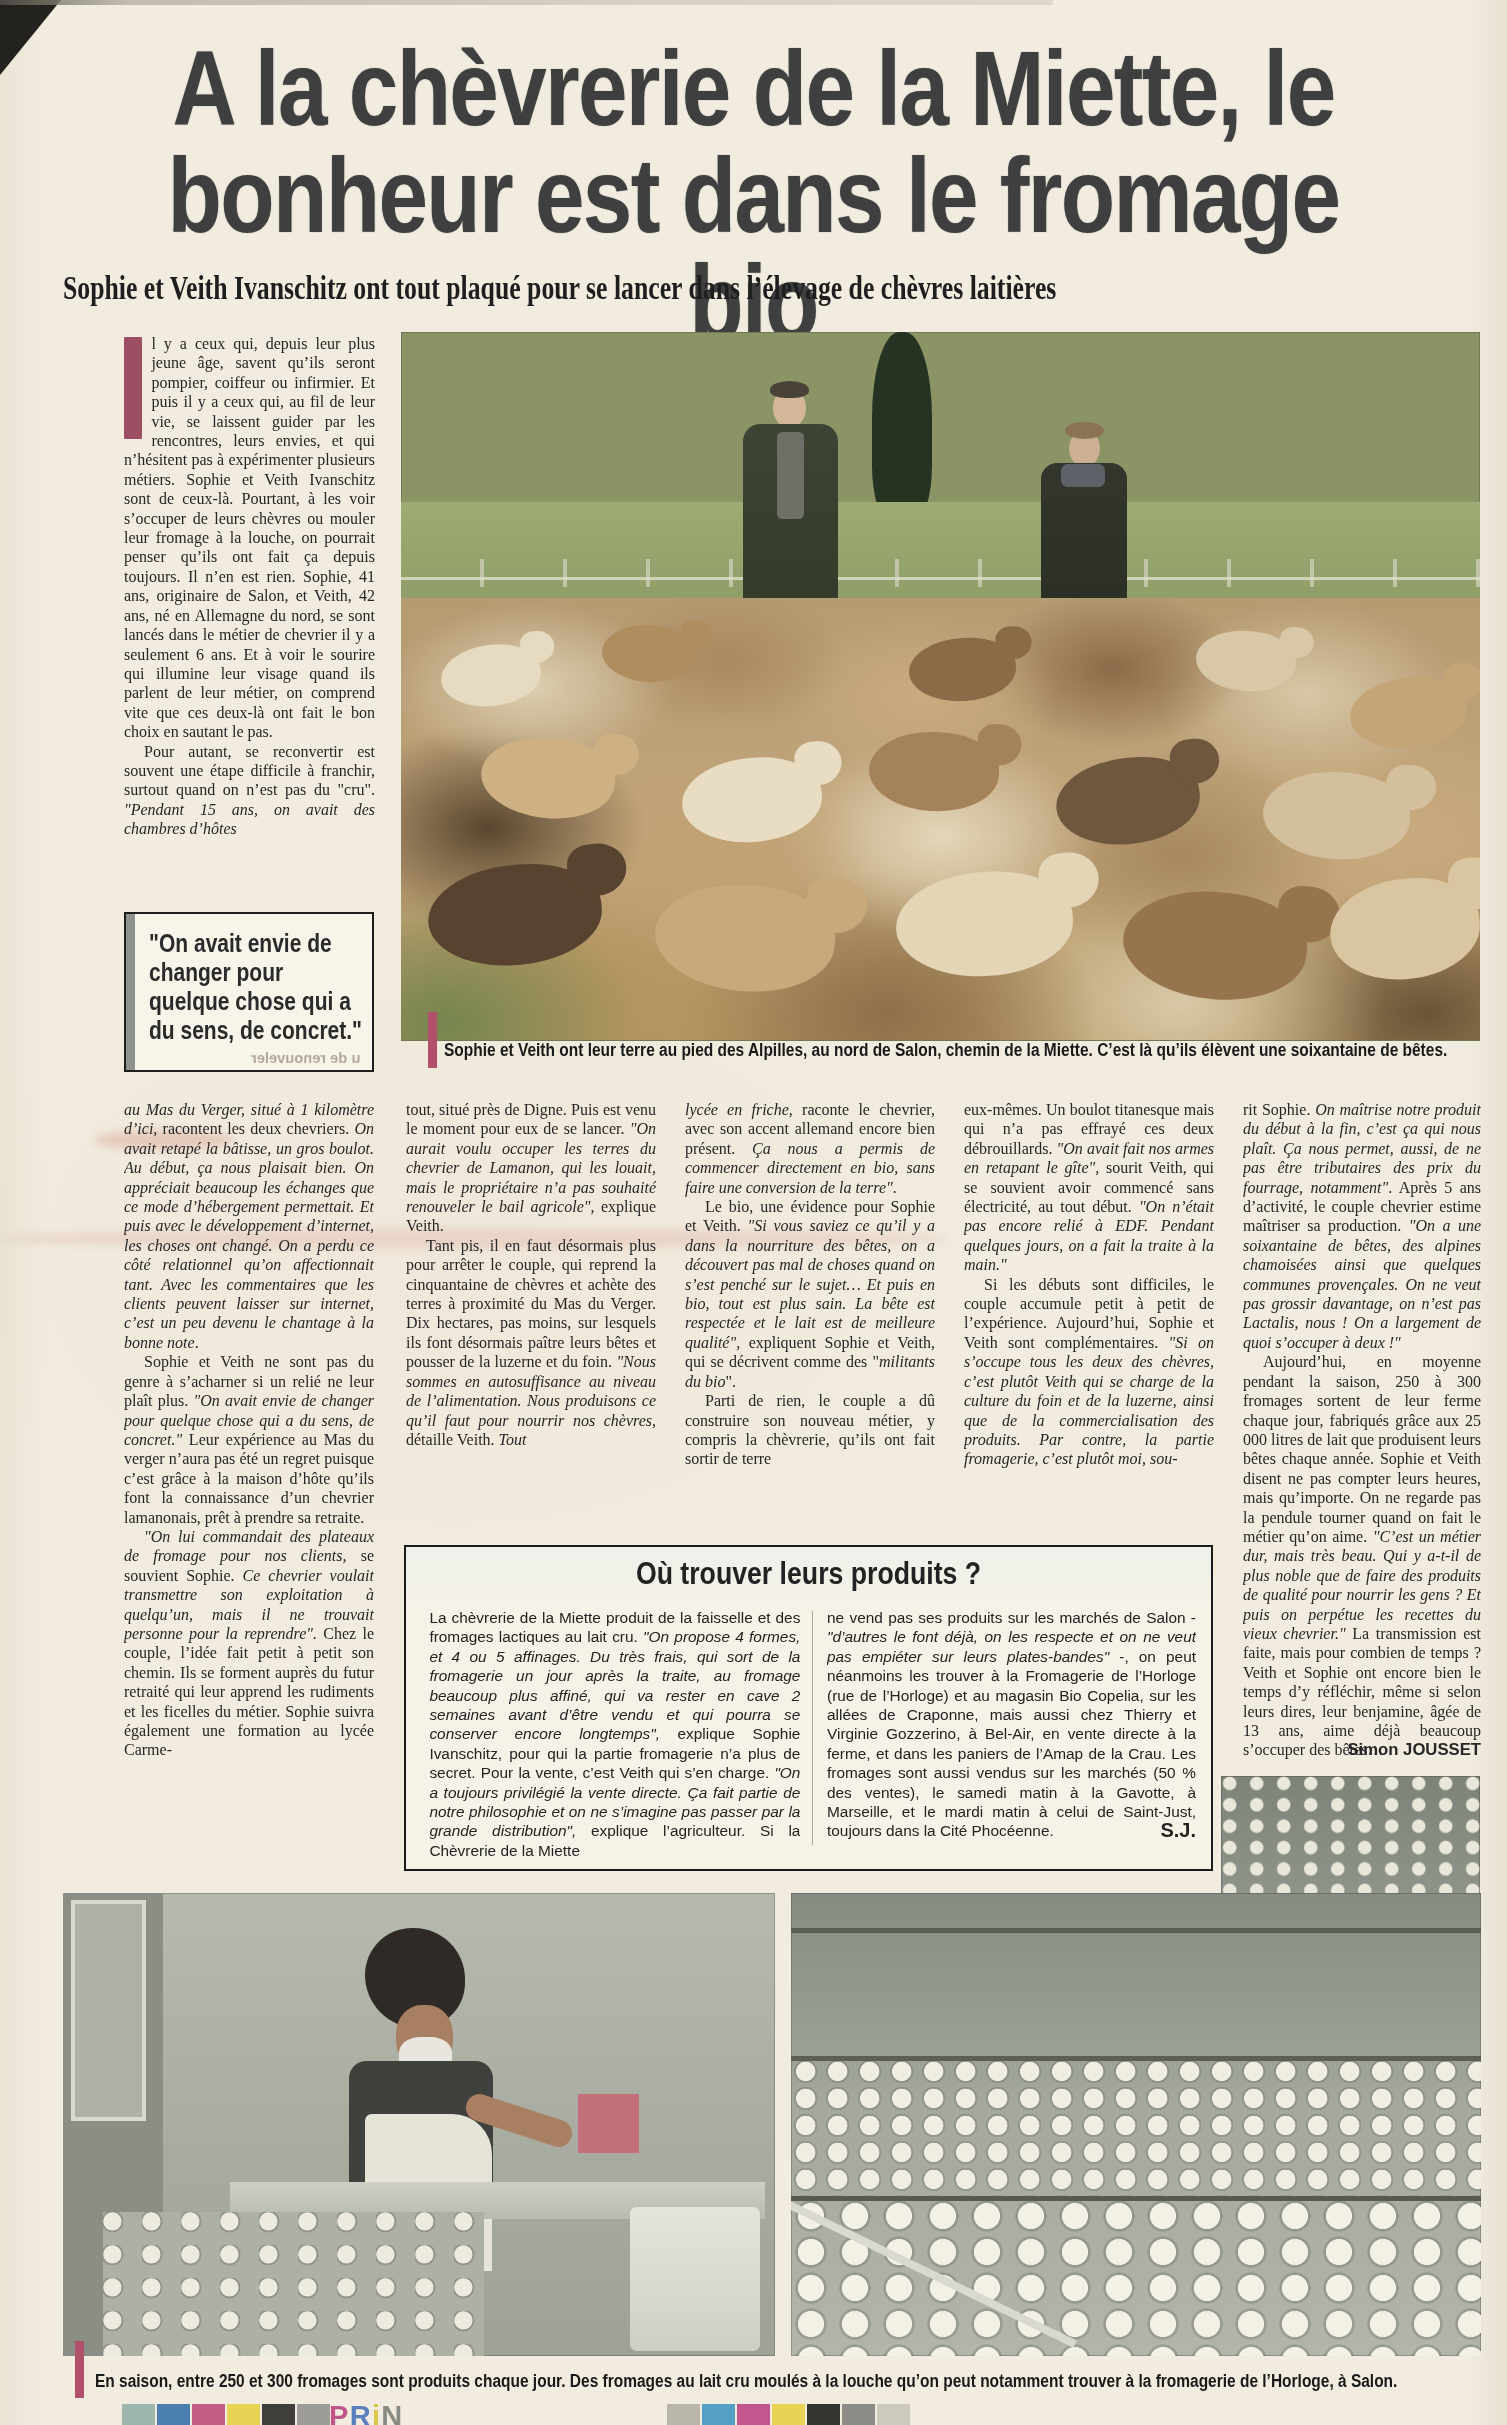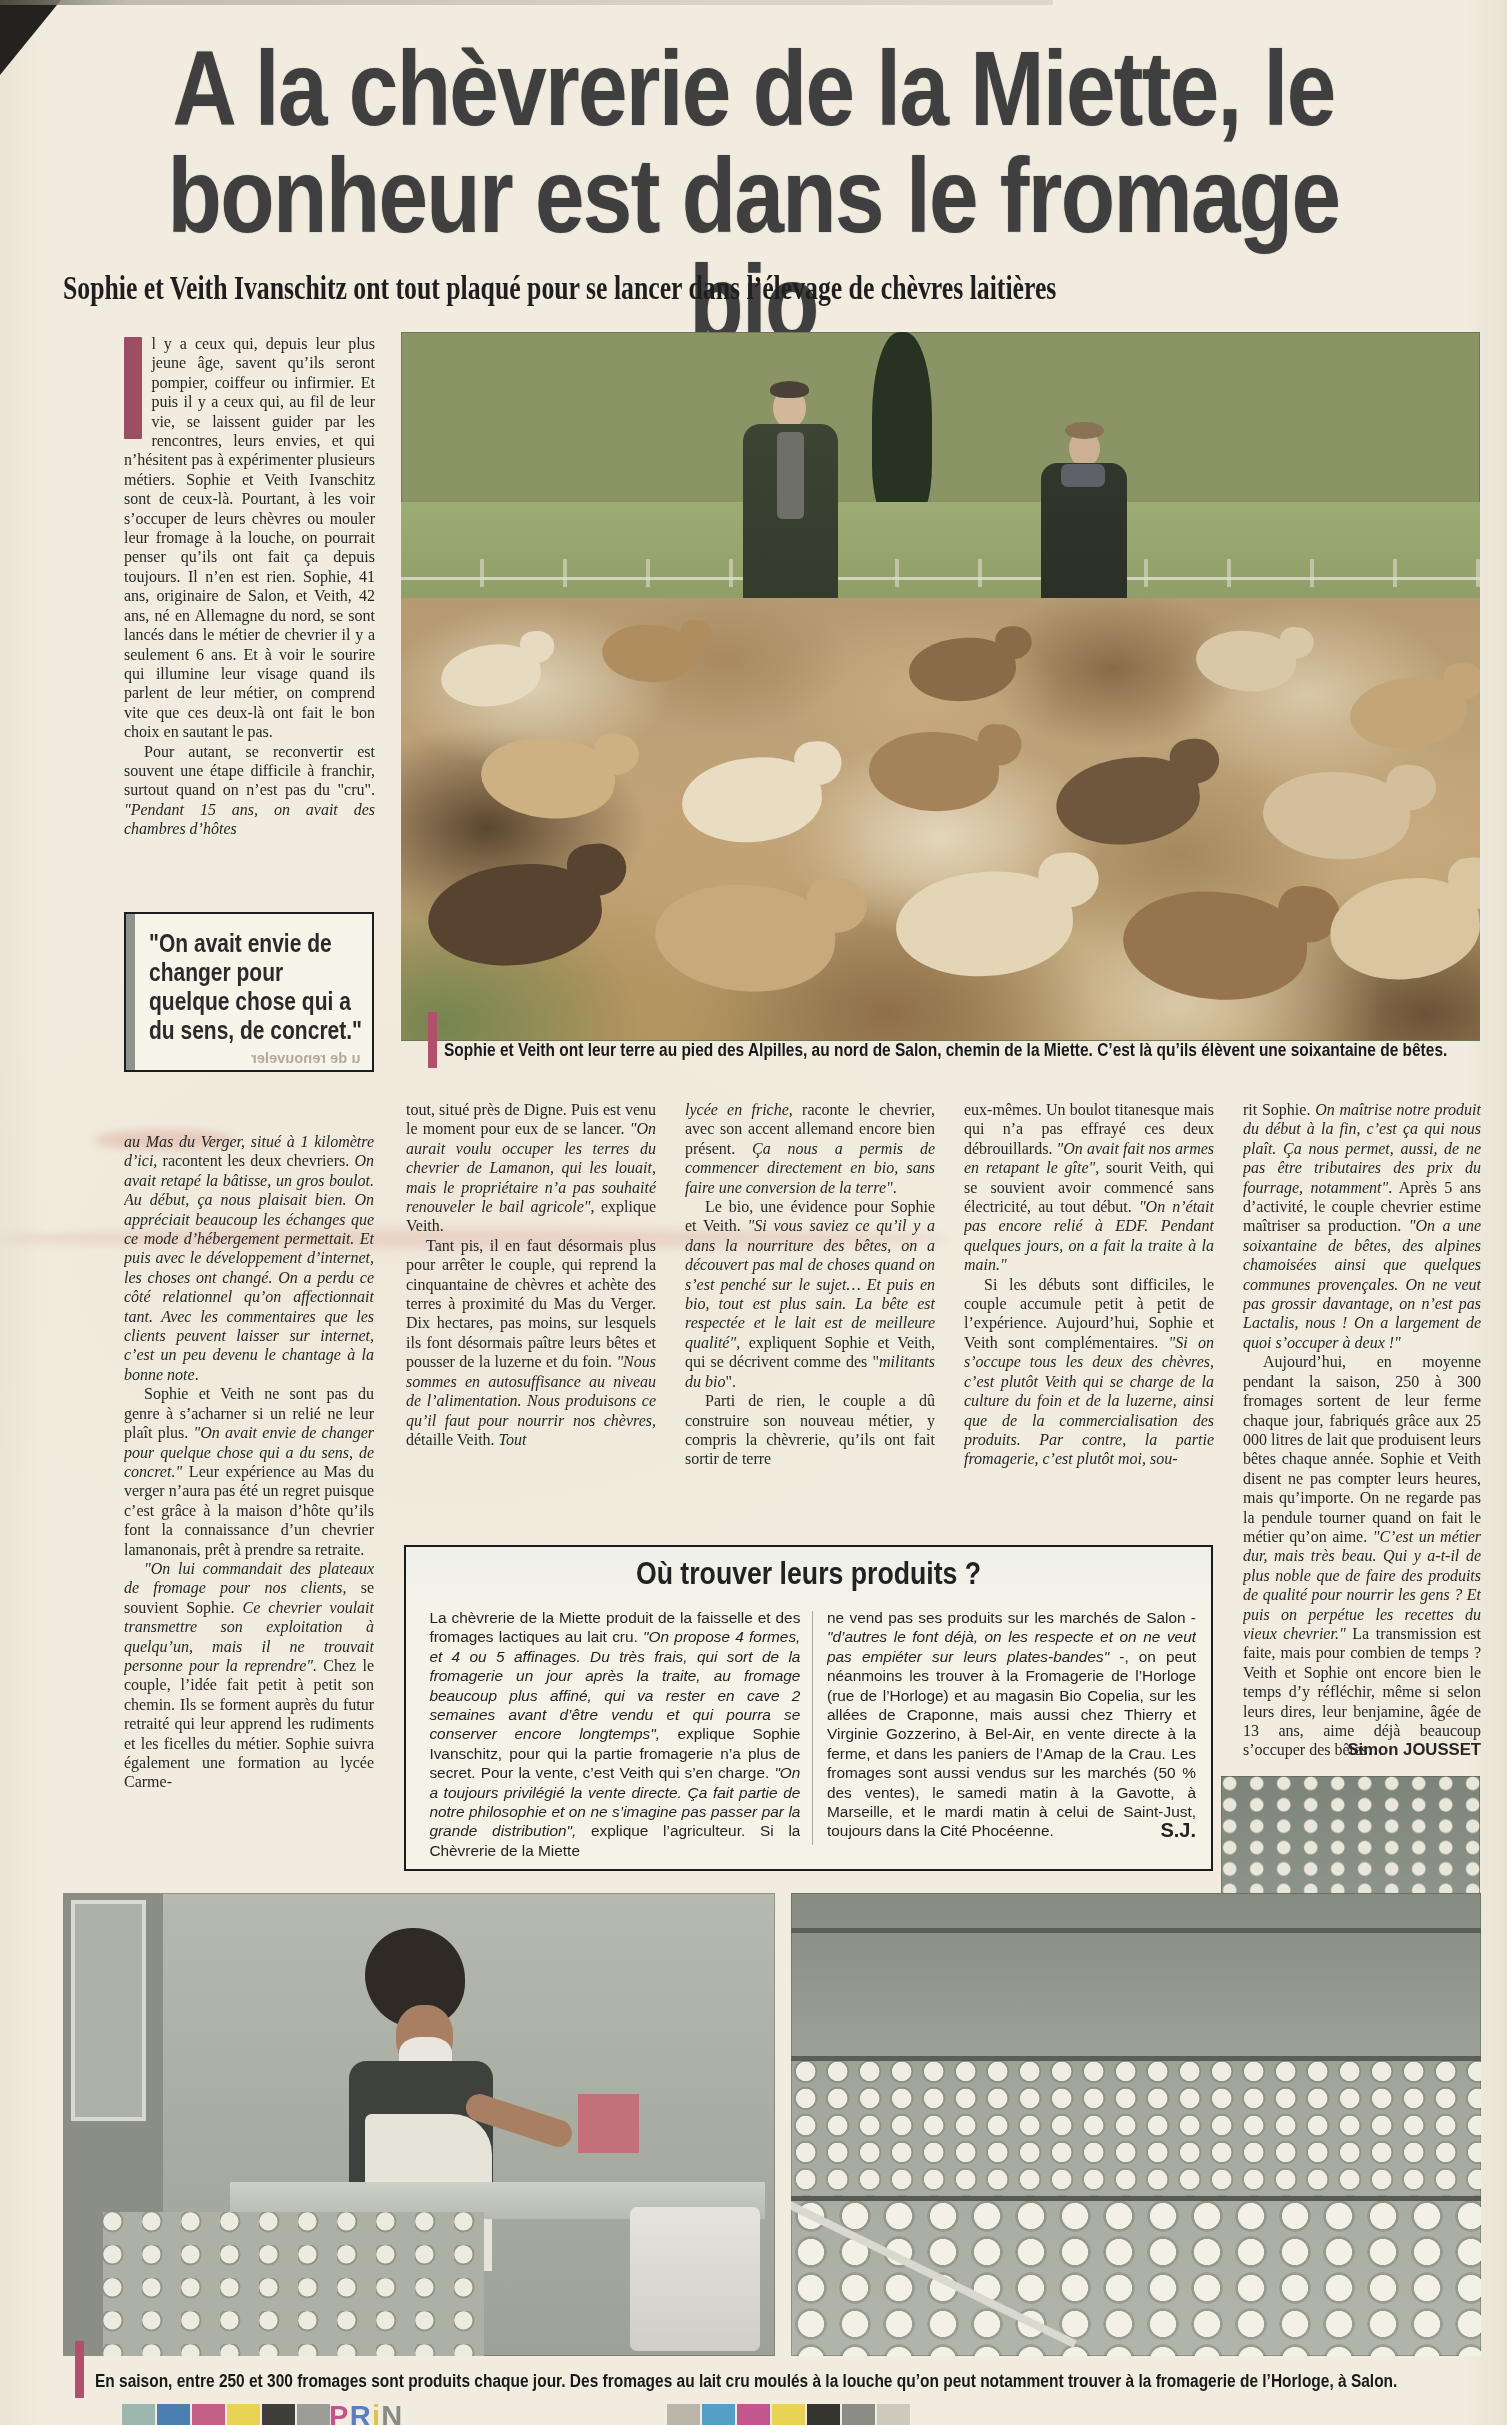--- a/index.html
+++ b/index.html
@@ -157,21 +157,21 @@
       <div class="goat" style="left:254px;top:287px;width:180px;height:106px;background:#c8a97c;transform:rotate(5deg);"></div>
       <div class="goat" style="left:495px;top:274px;width:177px;height:104px;background:#e3d5b6;transform:rotate(-3deg);"></div>
       <div class="goat" style="left:722px;top:294px;width:184px;height:107px;background:#96754e;transform:rotate(6deg);"></div>
       <div class="goat" style="left:929px;top:281px;width:150px;height:100px;background:#d9c5a0;transform:rotate(-6deg);"></div>
     </div>
   </div>
 
   <div class="captionbar" style="left:428px;top:1012px;height:56px;"></div>
   <div class="caption" style="left:444px;top:1040px;">Sophie et Veith ont leur terre au pied des Alpilles, au nord de Salon, chemin de la Miette. C’est là qu’ils élèvent une soixantaine de bêtes.</div>
 
-  <div class="col" style="left:124px;top:1100px;width:250px;height:762px;margin-top:32px;">
+  <div class="col" style="left:124px;top:1100px;width:250px;height:762px;">
       <div>
         <p class="noind"><span class="it">au Mas du Verger, situé à 1 kilomètre d’ici, </span><span>racontent les deux chevriers. </span><span class="it">On avait retapé la bâtisse, un gros boulot. Au début, ça nous plaisait bien. On appréciait beaucoup les échanges que ce mode d’hébergement permettait. Et puis avec le développement d’internet, les choses ont changé. On a perdu ce côté relationnel qu’on affectionnait tant. Avec les commentaires que les clients peuvent laisser sur internet, c’est un peu devenu le chantage à la bonne note</span><span>.</span></p>
         <p><span>Sophie et Veith ne sont pas du genre à s’acharner si un relié ne leur plaît plus. </span><span class="it">"On avait envie de changer pour quelque chose qui a du sens, de concret." </span><span>Leur expérience au Mas du verger n’aura pas été un regret puisque c’est grâce à la maison d’hôte qu’ils font la connaissance d’un chevrier lamanonais, prêt à prendre sa retraite.</span></p>
         <p><span class="it">"On lui commandait des plateaux de fromage pour nos clients, </span><span>se souvient Sophie. </span><span class="it">Ce chevrier voulait transmettre son exploitation à quelqu’un, mais il ne trouvait personne pour la reprendre". </span><span>Chez le couple, l’idée fait petit à petit son chemin. Ils se forment auprès du futur retraité qui leur apprend les rudiments et les ficelles du métier. Sophie suivra également une formation au lycée Carme-</span></p>
       </div>
     </div>
   <div class="col" style="left:406px;top:1100px;width:250px;height:434px;">
       <div>
         <p class="noind"><span>tout, situé près de Digne. Puis est venu le moment pour eux de se lancer. </span><span class="it">"On aurait voulu occuper les terres du chevrier de Lamanon, qui les louait, mais le propriétaire n’a pas souhaité renouveler le bail agricole", </span><span>explique Veith.</span></p>
         <p><span>Tant pis, il en faut désormais plus pour arrêter le couple, qui reprend la cinquantaine de chèvres et achète des terres à proximité du Mas du Verger. Dix hectares, pas moins, sur lesquels ils font désormais paître leurs bêtes et pousser de la luzerne et du foin. </span><span class="it">"Nous sommes en autosuffisance au niveau de l’alimentation. Nous produisons ce qu’il faut pour nourrir nos chèvres, </span><span>détaille Veith. </span><span class="it">Tout</span></p>

